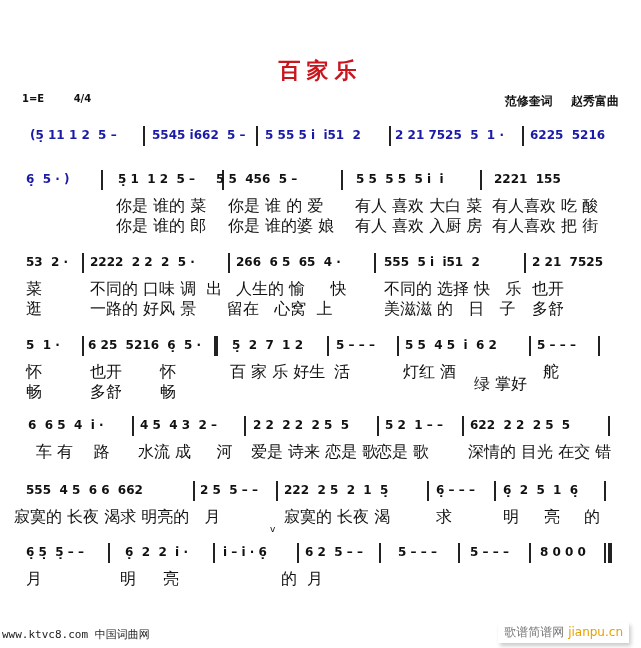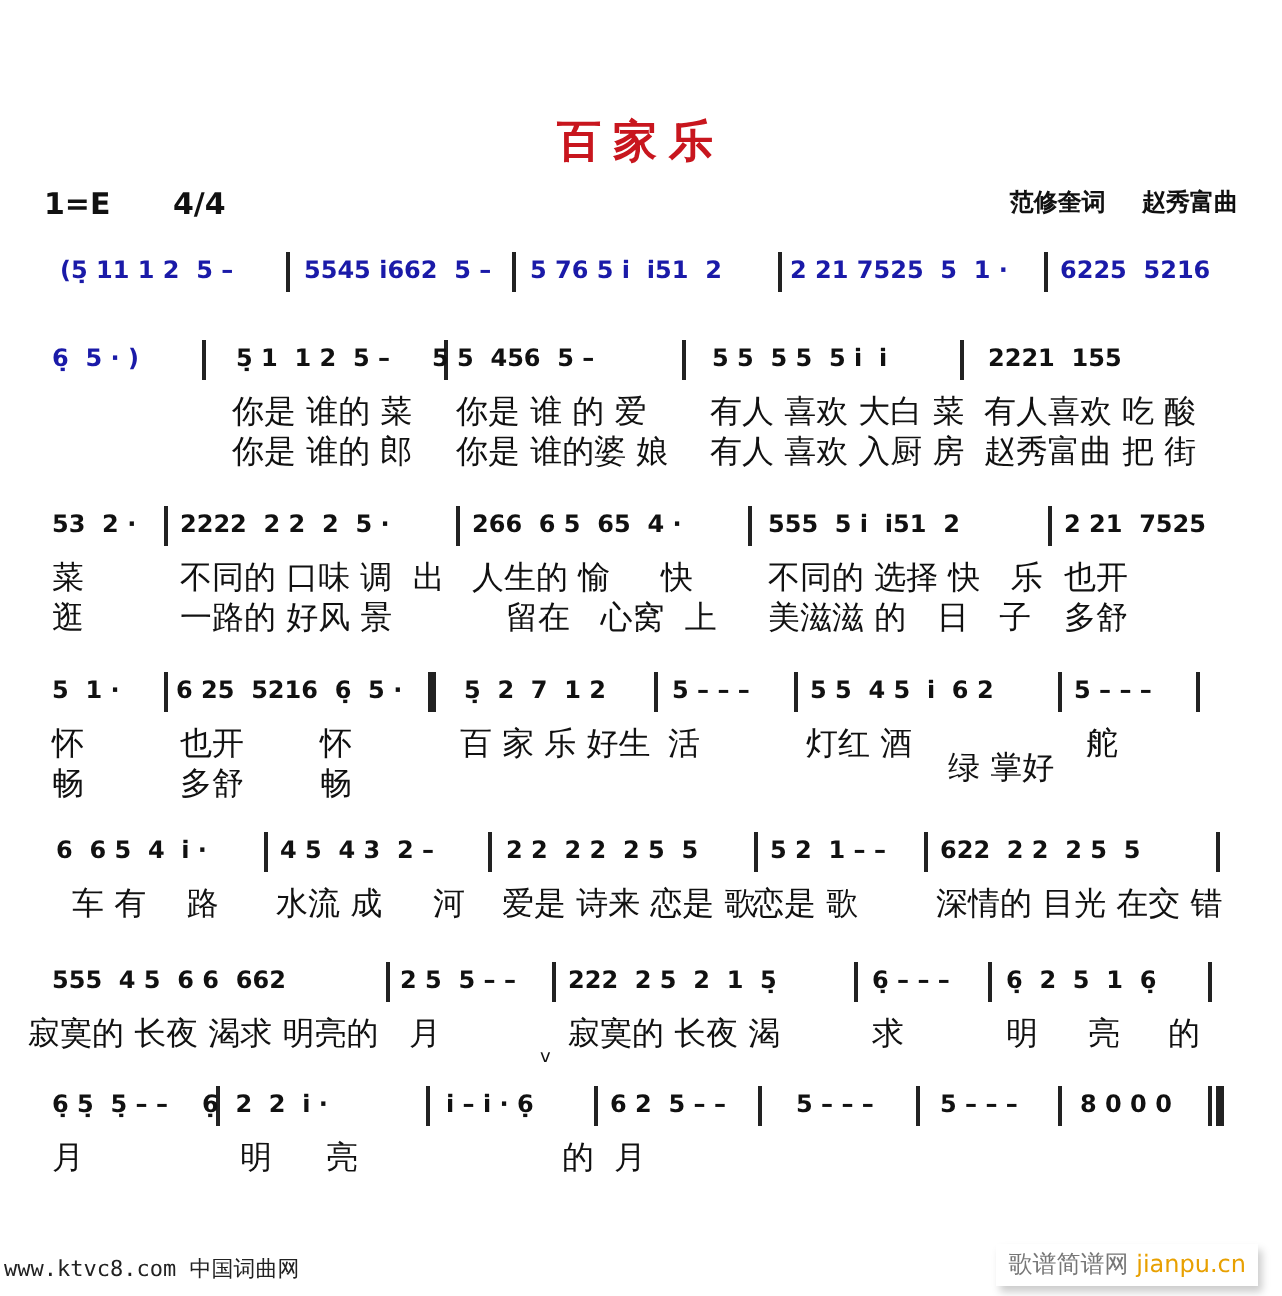--- a/index.html
+++ b/index.html
@@ -1,21 +1,21 @@
 <!DOCTYPE html>
 <html><head>
 <meta charset="utf-8">
 <style>
   html, body { margin: 0; padding: 0; background: #ffffff; }
   body { width: 641px; height: 648px; position: relative; overflow: hidden;
          font-family: "DejaVu Sans", "Liberation Sans", sans-serif; color: #111; }
   .title { position: absolute; left: 0; width: 641px; top: 56px; text-align: center;
            font-family: "DejaVu Serif", "Liberation Serif", serif; font-weight: bold;
            font-size: 22px; color: #c8161e; letter-spacing: 6px; }
-  .meta-left { position: absolute; left: 22px; top: 93px; font-size: 15px; font-weight: bold; }
+  .meta-left { position: absolute; left: 22px; top: 93px; font-size: 10px; font-weight: bold; }
   .meta-left span { margin-right: 26px; }
   .meta-right { position: absolute; right: 22px; top: 93px; font-size: 12px; font-weight: bold; }
   .meta-right span { margin-left: 14px; }
   .row { position: absolute; left: 0; width: 641px; }
   .notes { position: absolute; left: 0; top: 0; height: 18px; width: 641px; }
   .m { position: absolute; top: 0; font-size: 12px; font-weight: bold; white-space: pre;
        font-family: "DejaVu Sans", "Liberation Sans", sans-serif; }
   .m.intro { color: #1a1aa8; }
   .bar { position: absolute; top: -2px; width: 1.5px; height: 20px; background: #222; }
   .bar.final { width: 4px; }
@@ -42,21 +42,21 @@
   <span>范修奎词</span>
   <span>赵秀富曲</span>
 </div>
 
 <div class="row" style="top:128px">
   <div class="notes">
     <span class="m intro" style="left:30px">(5̣ 11 1 2  5 –</span>
     <div class="bar" style="left:143px"></div>
     <span class="m intro" style="left:152px">5545 i̇662  5 –</span>
     <div class="bar" style="left:256px"></div>
-    <span class="m intro" style="left:265px">5 76 5 i̇  i̇51  2</span>
+    <span class="m intro" style="left:265px">5 55 5 i̇  i̇51  2</span>
     <div class="bar" style="left:389px"></div>
     <span class="m intro" style="left:395px">2 21 7525  5  1 ·</span>
     <div class="bar" style="left:522px"></div>
     <span class="m intro" style="left:530px">6225  5216</span>
   </div>
 </div>
 
 <div class="row" style="top:172px">
   <div class="notes">
     <span class="m intro" style="left:26px">6̣  5 · )</span>
@@ -69,21 +69,21 @@
     <div class="bar" style="left:480px"></div>
     <span class="m" style="left:494px">2221  155</span>
   </div>
   <span class="lyr" style="left:116px; top:24px">你是 谁的 菜</span>
   <span class="lyr" style="left:228px; top:24px">你是 谁 的 爱</span>
   <span class="lyr" style="left:355px; top:24px">有人 喜欢 大白 菜</span>
   <span class="lyr" style="left:492px; top:24px">有人喜欢 吃 酸</span>
   <span class="lyr" style="left:116px; top:44px">你是 谁的 郎</span>
   <span class="lyr" style="left:228px; top:44px">你是 谁的婆 娘</span>
   <span class="lyr" style="left:355px; top:44px">有人 喜欢 入厨 房</span>
-  <span class="lyr" style="left:492px; top:44px">赵秀富曲 把 街</span>
+  <span class="lyr" style="left:492px; top:44px">有人喜欢 把 街</span>
 </div>
 
 <div class="row" style="top:255px">
   <div class="notes">
     <span class="m" style="left:26px">53  2 ·</span>
     <div class="bar" style="left:82px"></div>
     <span class="m" style="left:90px">2222  2 2  2  5 ·</span>
     <div class="bar" style="left:228px"></div>
     <span class="m" style="left:236px">266  6 5  65  4 ·</span>
     <div class="bar" style="left:374px"></div>
@@ -91,21 +91,21 @@
     <div class="bar" style="left:524px"></div>
     <span class="m" style="left:532px">2 21  7525</span>
   </div>
   <span class="lyr" style="left:26px; top:24px">菜</span>
   <span class="lyr" style="left:90px; top:24px">不同的 口味 调  出</span>
   <span class="lyr" style="left:236px; top:24px">人生的 愉     快</span>
   <span class="lyr" style="left:384px; top:24px">不同的 选择 快   乐</span>
   <span class="lyr" style="left:532px; top:24px">也开</span>
   <span class="lyr" style="left:26px; top:44px">逛</span>
   <span class="lyr" style="left:90px; top:44px">一路的 好风 景</span>
-  <span class="lyr" style="left:253px; top:44px">留在   心窝  上</span>
+  <span class="lyr" style="left:227px; top:44px">留在   心窝  上</span>
   <span class="lyr" style="left:384px; top:44px">美滋滋 的   日   子</span>
   <span class="lyr" style="left:532px; top:44px">多舒</span>
 </div>
 
 <div class="row" style="top:338px">
   <div class="notes">
     <span class="m" style="left:26px">5  1 ·</span>
     <div class="bar" style="left:82px"></div>
     <span class="m" style="left:88px">6 25  5216  6̣  5 ·</span>
     <div class="bar final" style="left:214px"></div>
@@ -171,21 +171,21 @@
   <span class="lyr" style="left:544px; top:24px">亮</span>
   <span class="lyr" style="left:584px; top:24px">的</span>
 </div>
 
 <span class="vmark">v</span>
 
 <div class="row" style="top:545px">
   <div class="notes">
     <span class="m" style="left:26px">6̣ 5̣  5̣ – –</span>
     <div class="bar" style="left:108px"></div>
-    <span class="m" style="left:101px">6̣  2  2  i̇ ·</span>
+    <span class="m" style="left:125px">6̣  2  2  i̇ ·</span>
     <div class="bar" style="left:213px"></div>
     <span class="m" style="left:223px">i̇ – i̇ · 6̣</span>
     <div class="bar" style="left:297px"></div>
     <span class="m" style="left:305px">6 2  5 – –</span>
     <div class="bar" style="left:379px"></div>
     <span class="m" style="left:398px">5 – – –</span>
     <div class="bar" style="left:458px"></div>
     <span class="m" style="left:470px">5 – – –</span>
     <div class="bar" style="left:529px"></div>
     <span class="m" style="left:540px">8 0 0 0</span>

